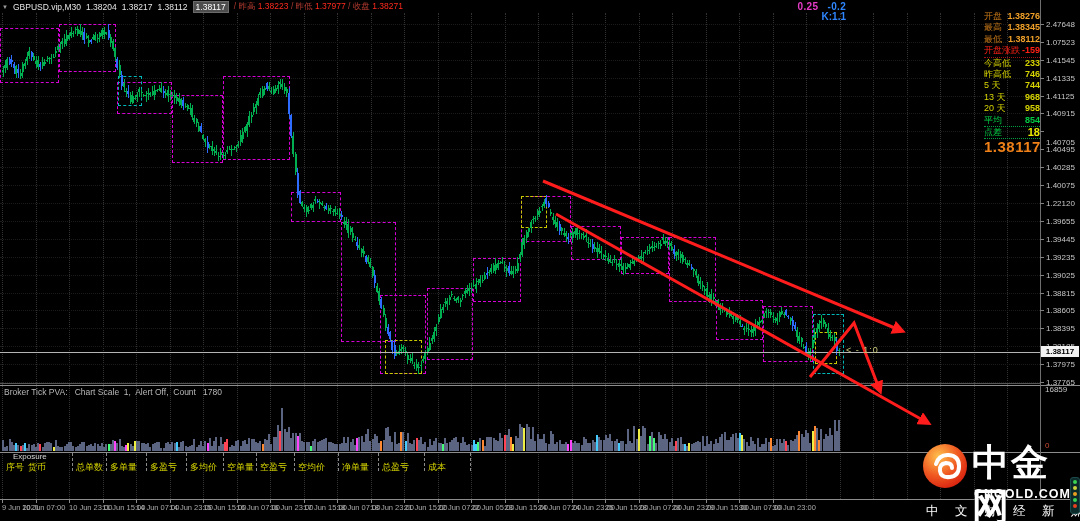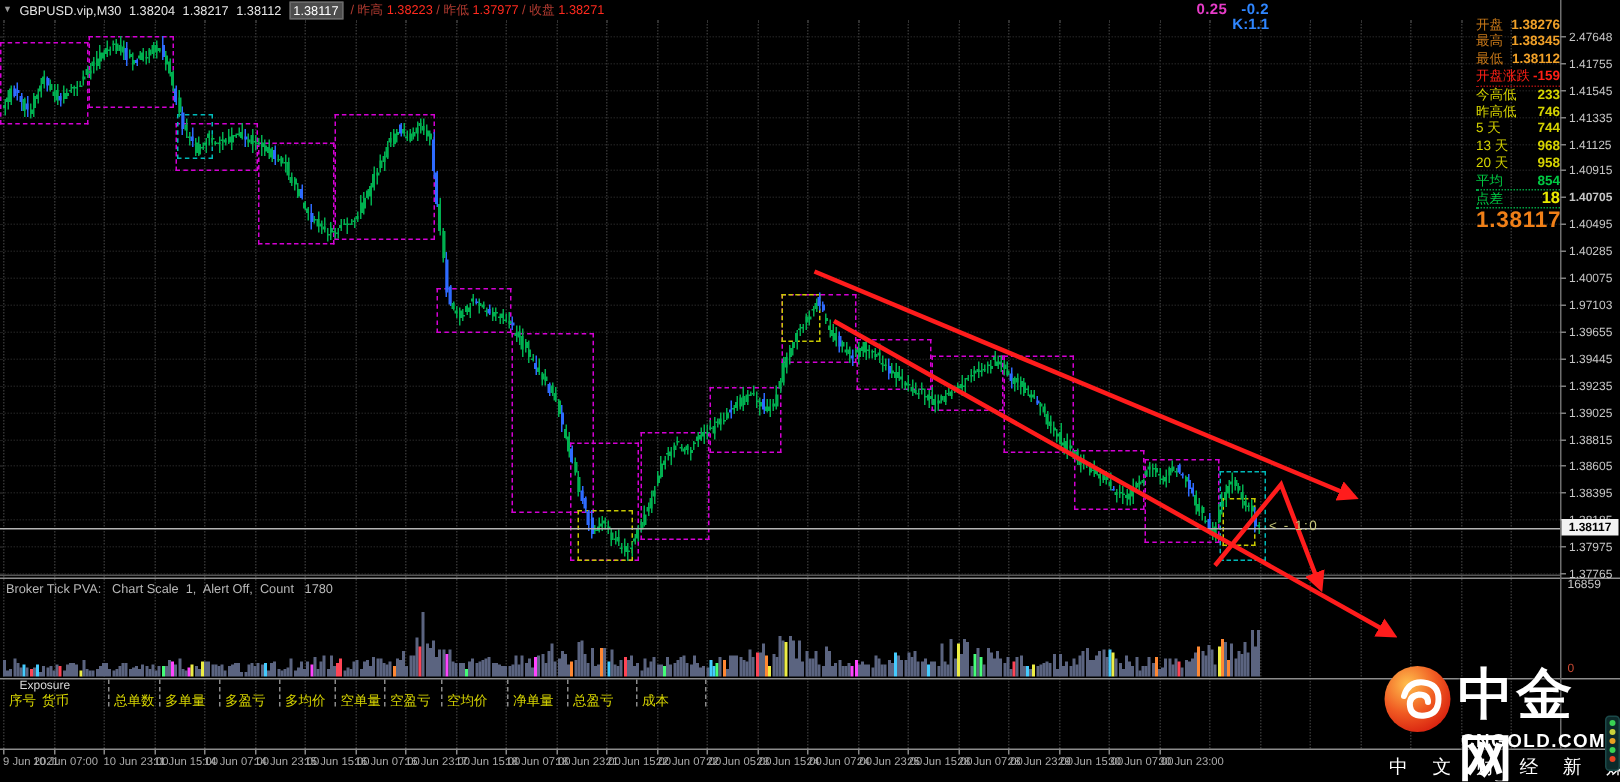--- a/index.html
+++ b/index.html
@@ -952,39 +952,39 @@
 
   <div class="hline" style="top:385px;width:1080px;background:#8c8c8c;z-index:9;"></div>
   <div class="hline" style="top:452px;width:1080px;background:#8c8c8c;z-index:9;"></div>
   <div class="hline" style="top:499px;width:1080px;background:#8c8c8c;z-index:9;"></div>
   <div class="vaxisline"></div>
 
   <div id="yaxis-layer">
       <div class="ymark" style="top: 24px;"></div>
       <div class="ytick" style="top: 20px;">2.47648</div>
       <div class="ymark" style="top: 42px;"></div>
-      <div class="ytick" style="top: 38px;">1.41755</div>
+      <div class="ytick" style="top: 38px;">1.07523</div>
       <div class="ymark" style="top: 60px;"></div>
       <div class="ytick" style="top: 56px;">1.41545</div>
       <div class="ymark" style="top: 78px;"></div>
       <div class="ytick" style="top: 74px;">1.41335</div>
       <div class="ymark" style="top: 96px;"></div>
       <div class="ytick" style="top: 92px;">1.41125</div>
       <div class="ymark" style="top: 113px;"></div>
       <div class="ytick" style="top: 109px;">1.40915</div>
       <div class="ymark" style="top: 131px;"></div>
-      <div class="ytick" style="top: 127px; font-weight: bold;">1.40705</div>
+      <div class="ytick" style="top: 138px;">1.40705</div>
       <div class="ymark" style="top: 149px;"></div>
       <div class="ytick" style="top: 145px;">1.40495</div>
       <div class="ymark" style="top: 167px;"></div>
       <div class="ytick" style="top: 163px;">1.40285</div>
       <div class="ymark" style="top: 185px;"></div>
       <div class="ytick" style="top: 181px;">1.40075</div>
       <div class="ymark" style="top: 203px;"></div>
-      <div class="ytick" style="top: 199px;">1.97103</div>
+      <div class="ytick" style="top: 199px;">1.22120</div>
       <div class="ymark" style="top: 221px;"></div>
       <div class="ytick" style="top: 217px;">1.39655</div>
       <div class="ymark" style="top: 239px;"></div>
       <div class="ytick" style="top: 235px;">1.39445</div>
       <div class="ymark" style="top: 257px;"></div>
       <div class="ytick" style="top: 253px;">1.39235</div>
       <div class="ymark" style="top: 275px;"></div>
       <div class="ytick" style="top: 271px;">1.39025</div>
       <div class="ymark" style="top: 293px;"></div>
       <div class="ytick" style="top: 289px;">1.38815</div>

